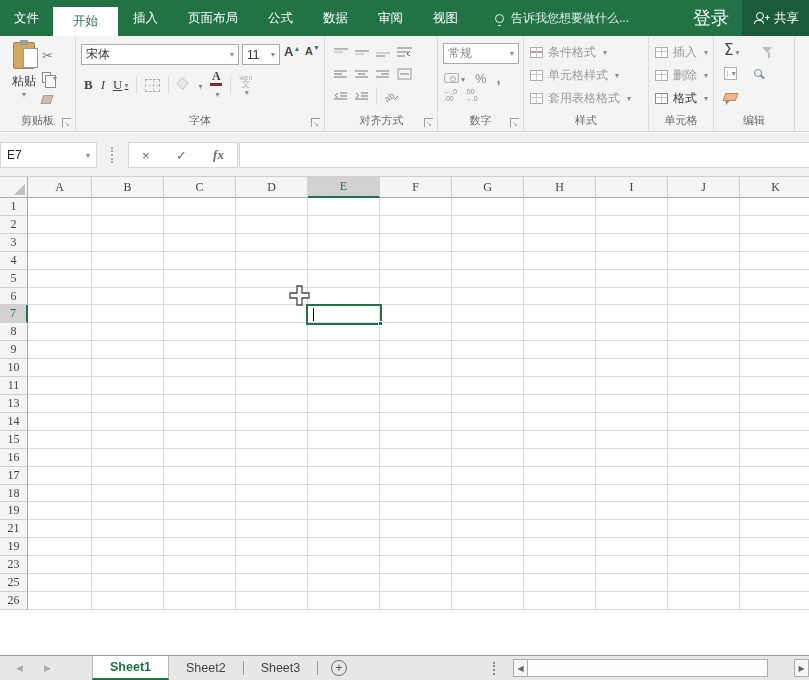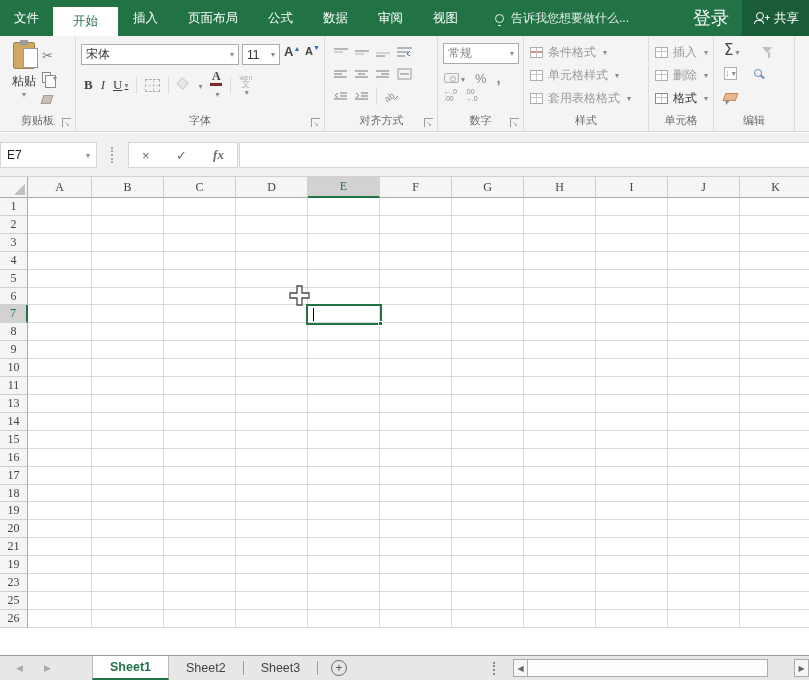--- a/index.html
+++ b/index.html
@@ -659,34 +659,20 @@
           <div class="cell" style="width: 72px;"></div>
           <div class="cell" style="width: 72px;"></div>
           <div class="cell" style="width: 72px;"></div>
           <div class="cell" style="width: 72px;"></div>
           <div class="cell" style="width: 72px;"></div>
           <div class="cell" style="width: 72px;"></div>
           <div class="cell" style="width: 72px;"></div>
           <div class="cell" style="width: 72px;"></div>
         </div>
         <div class="grow">
-          <div class="rh">20</div>
-          <div class="cell" style="width: 64px;"></div>
-          <div class="cell" style="width: 72px;"></div>
-          <div class="cell" style="width: 72px;"></div>
-          <div class="cell" style="width: 72px;"></div>
-          <div class="cell" style="width: 72px;"></div>
-          <div class="cell" style="width: 72px;"></div>
-          <div class="cell" style="width: 72px;"></div>
-          <div class="cell" style="width: 72px;"></div>
-          <div class="cell" style="width: 72px;"></div>
-          <div class="cell" style="width: 72px;"></div>
-          <div class="cell" style="width: 72px;"></div>
-        </div>
-        <div class="grow">
           <div class="rh">21</div>
           <div class="cell" style="width: 64px;"></div>
           <div class="cell" style="width: 72px;"></div>
           <div class="cell" style="width: 72px;"></div>
           <div class="cell" style="width: 72px;"></div>
           <div class="cell" style="width: 72px;"></div>
           <div class="cell" style="width: 72px;"></div>
           <div class="cell" style="width: 72px;"></div>
           <div class="cell" style="width: 72px;"></div>
           <div class="cell" style="width: 72px;"></div>

